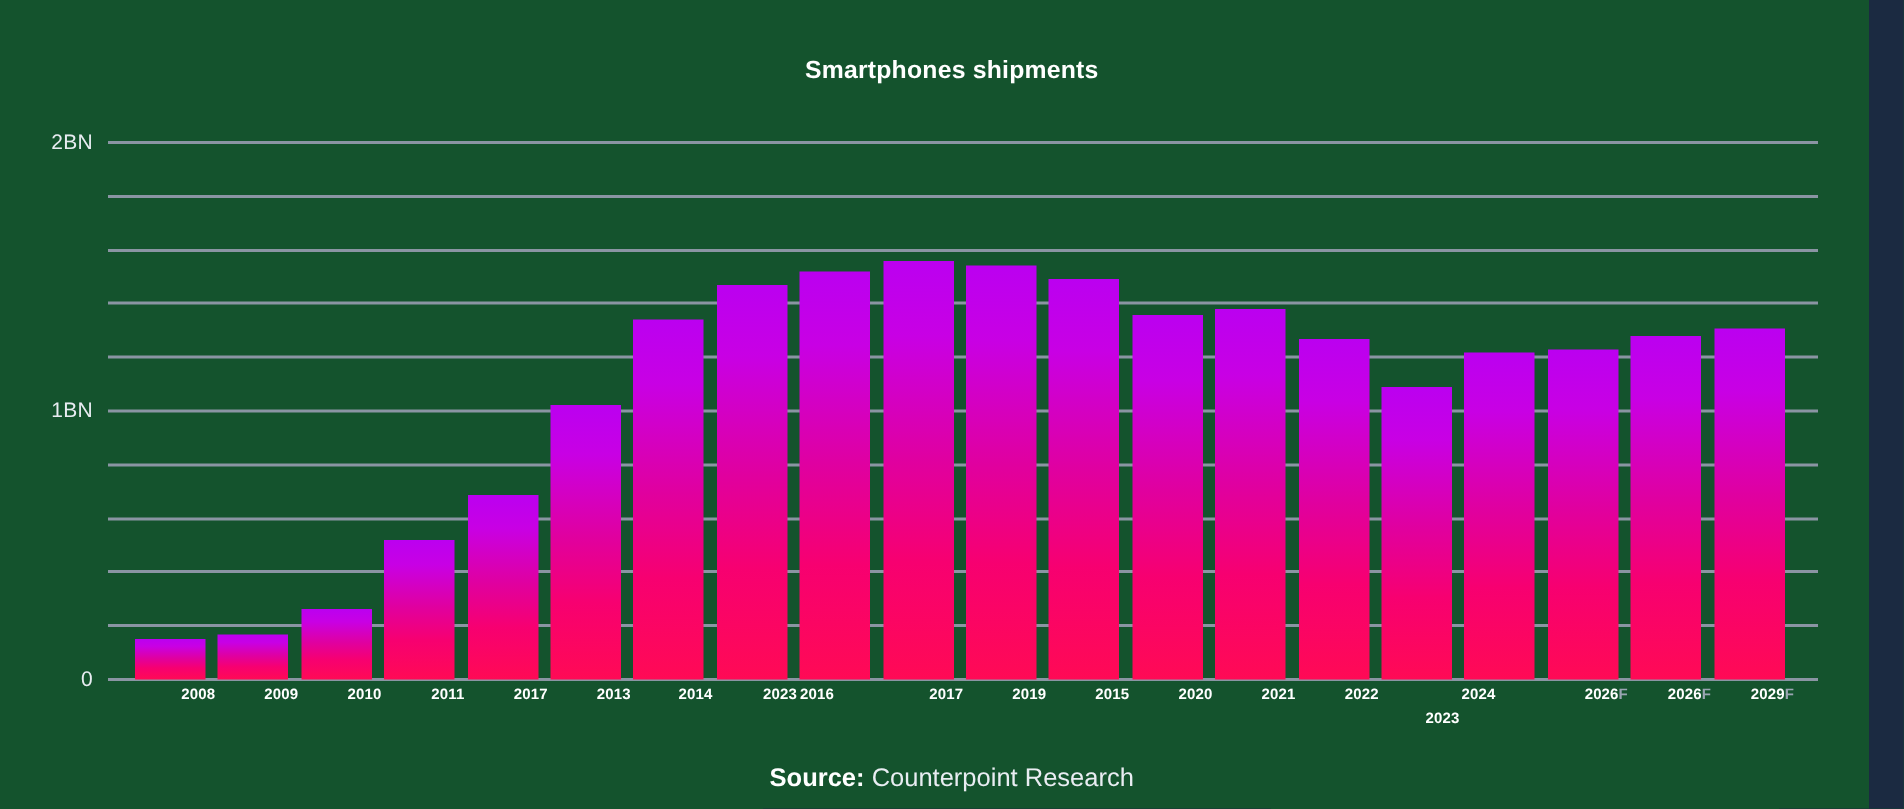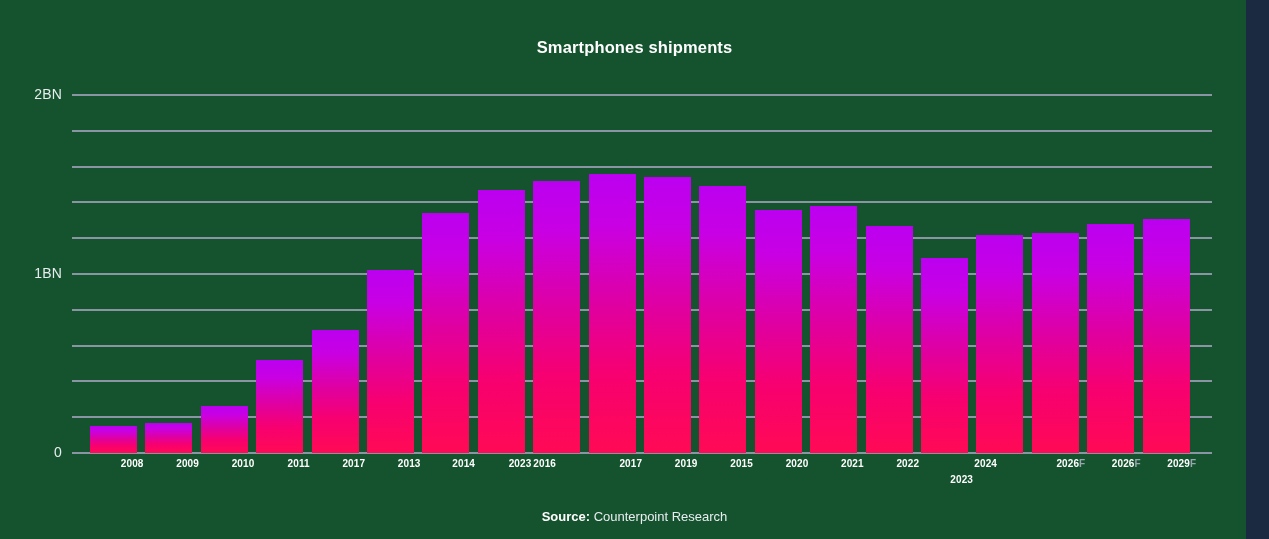--- a/index.html
+++ b/index.html
@@ -104,21 +104,21 @@
     font-weight: bold;
   }
 
   
   #source-note {
     position: absolute;
     top: 509px;
     left: 0;
     width: 1269px;
     text-align: center;
-    font-size: 13px;
+    font-size: 17px;
     color: #f0f3f7;
   }
   #source-note .src-lbl {
     font-weight: bold;
     color: #ffffff;
   }
   #source-note .src-val {
     font-weight: normal;
     color: #e9edf2;
   }

